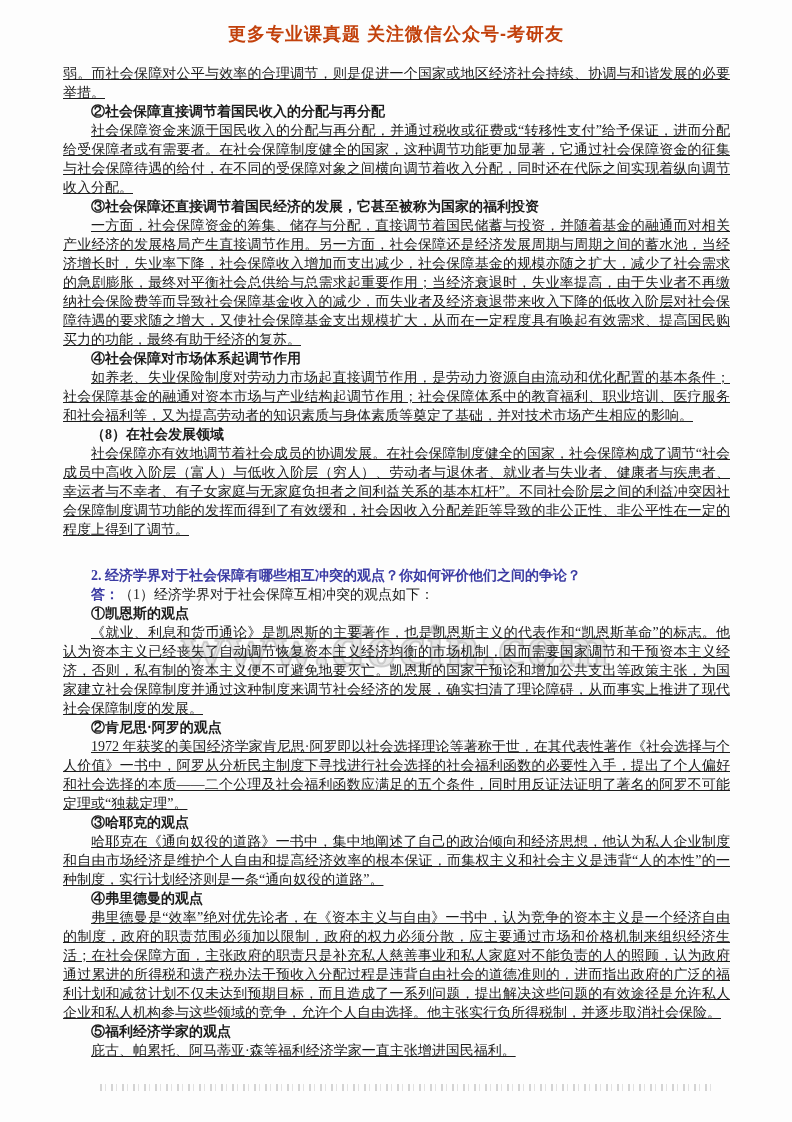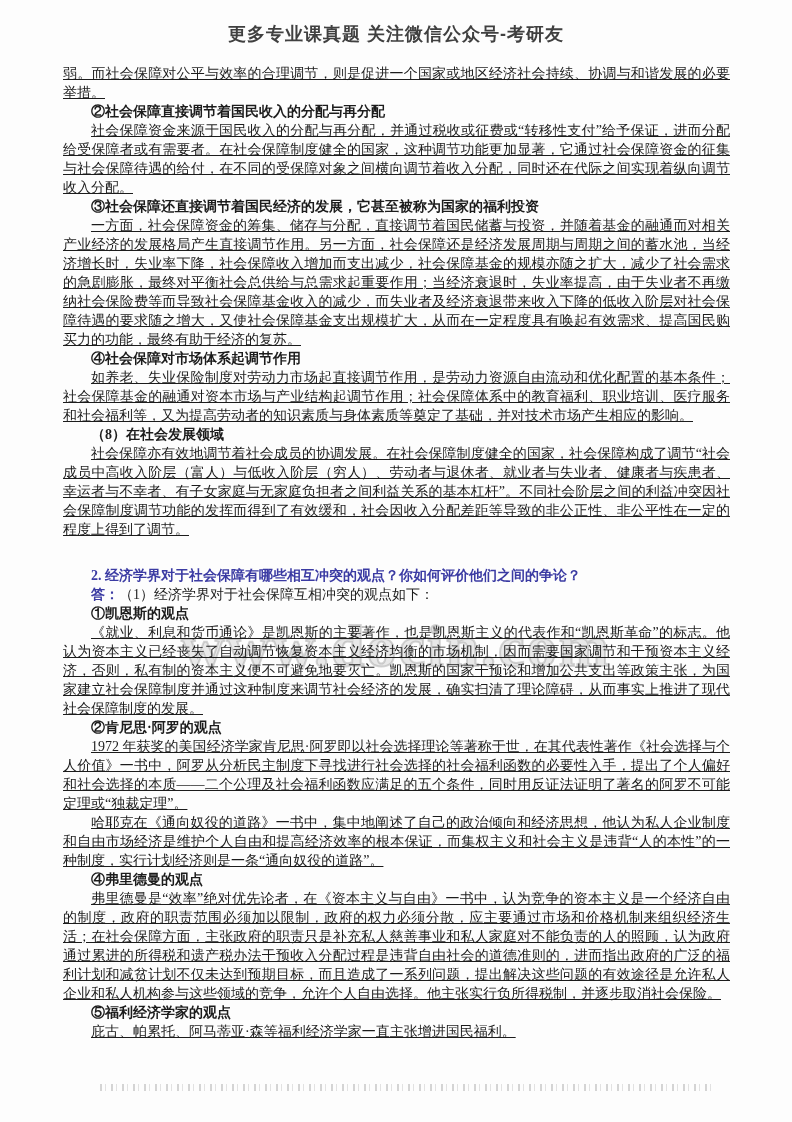--- a/index.html
+++ b/index.html
@@ -12,21 +12,21 @@
     font-family: "Liberation Serif", "DejaVu Serif", serif;
   }
   .promo-header {
     position: absolute;
     top: 22px; left: 0; right: 0;
     text-align: center;
     font-family: "Liberation Sans", "DejaVu Sans", sans-serif;
     font-weight: bold;
     font-size: 18px;
     letter-spacing: 1px;
-    color: #404040;
+    color: #c2410c;
     z-index: 3;
   }
   .watermark {
     position: absolute;
     top: 612px; left: 0; width: 100%;
     text-align: center;
     font-family: Liberation Serif, serif;
     font-weight: bold;
     font-size: 60px;
     letter-spacing: 2px;
@@ -89,20 +89,21 @@
     <p class="subhead">（8）在社会发展领域</p>
     <p class="body-text">社会保障亦有效地调节着社会成员的协调发展。在社会保障制度健全的国家，社会保障构成了调节“社会成员中高收入阶层（富人）与低收入阶层（穷人）、劳动者与退休者、就业者与失业者、健康者与疾患者、幸运者与不幸者、有子女家庭与无家庭负担者之间利益关系的基本杠杆”。不同社会阶层之间的利益冲突因社会保障制度调节功能的发挥而得到了有效缓和，社会因收入分配差距等导致的非公正性、非公平性在一定的程度上得到了调节。</p>
 
     <p class="question">2. 经济学界对于社会保障有哪些相互冲突的观点？你如何评价他们之间的争论？</p>
     <p class="answer-line"><span class="answer-label">答：</span><span>（1）经济学界对于社会保障互相冲突的观点如下：</span></p>
 
     <p class="subhead">①凯恩斯的观点</p>
     <p class="body-text">《就业、利息和货币通论》是凯恩斯的主要著作，也是凯恩斯主义的代表作和“凯恩斯革命”的标志。他认为资本主义已经丧失了自动调节恢复资本主义经济均衡的市场机制，因而需要国家调节和干预资本主义经济，否则，私有制的资本主义便不可避免地要灭亡。凯恩斯的国家干预论和增加公共支出等政策主张，为国家建立社会保障制度并通过这种制度来调节社会经济的发展，确实扫清了理论障碍，从而事实上推进了现代社会保障制度的发展。</p>
     <p class="subhead">②肯尼思·阿罗的观点</p>
     <p class="body-text">1972 年获奖的美国经济学家肯尼思·阿罗即以社会选择理论等著称于世，在其代表性著作《社会选择与个人价值》一书中，阿罗从分析民主制度下寻找进行社会选择的社会福利函数的必要性入手，提出了个人偏好和社会选择的本质——二个公理及社会福利函数应满足的五个条件，同时用反证法证明了著名的阿罗不可能定理或“独裁定理”。</p>
+    <p class="subhead">③哈耶克的观点</p>
     <p class="body-text">哈耶克在《通向奴役的道路》一书中，集中地阐述了自己的政治倾向和经济思想，他认为私人企业制度和自由市场经济是维护个人自由和提高经济效率的根本保证，而集权主义和社会主义是违背“人的本性”的一种制度，实行计划经济则是一条“通向奴役的道路”。</p>
     <p class="subhead">④弗里德曼的观点</p>
     <p class="body-text">弗里德曼是“效率”绝对优先论者，在《资本主义与自由》一书中，认为竞争的资本主义是一个经济自由的制度，政府的职责范围必须加以限制，政府的权力必须分散，应主要通过市场和价格机制来组织经济生活；在社会保障方面，主张政府的职责只是补充私人慈善事业和私人家庭对不能负责的人的照顾，认为政府通过累进的所得税和遗产税办法干预收入分配过程是违背自由社会的道德准则的，进而指出政府的广泛的福利计划和减贫计划不仅未达到预期目标，而且造成了一系列问题，提出解决这些问题的有效途径是允许私人企业和私人机构参与这些领域的竞争，允许个人自由选择。他主张实行负所得税制，并逐步取消社会保险。</p>
     <p class="subhead">⑤福利经济学家的观点</p>
     <p class="body-text">庇古、帕累托、阿马蒂亚·森等福利经济学家一直主张增进国民福利。</p>
   </div>
 
   <div class="footer-blur"></div>
 
 </div>

